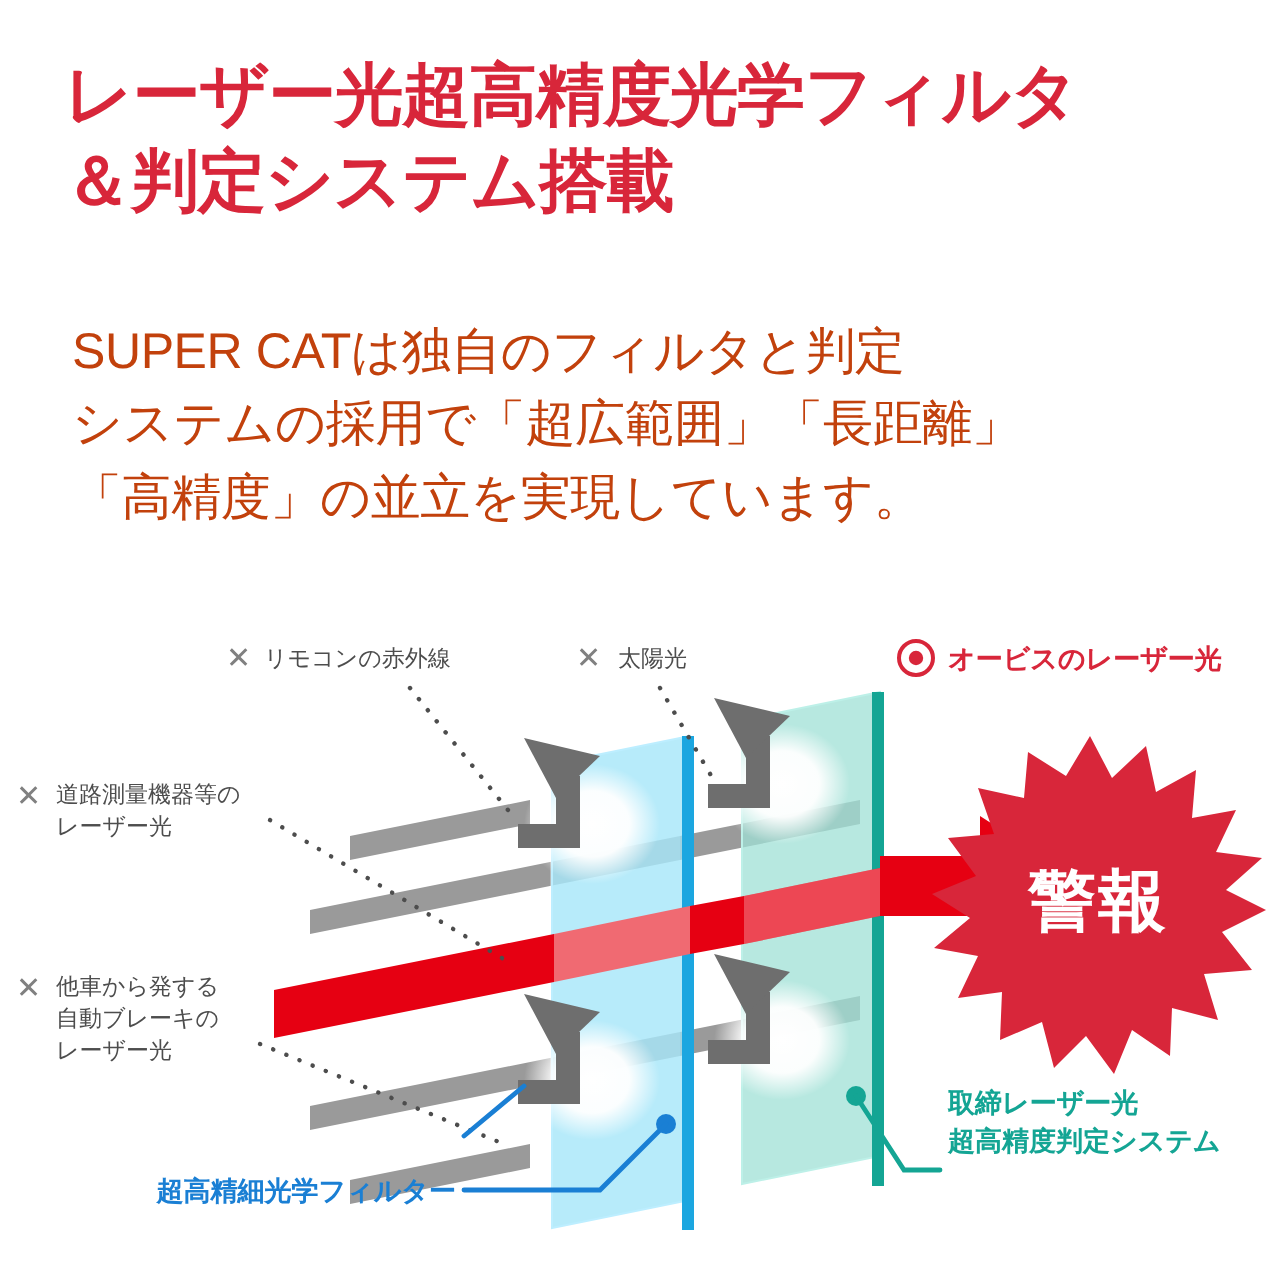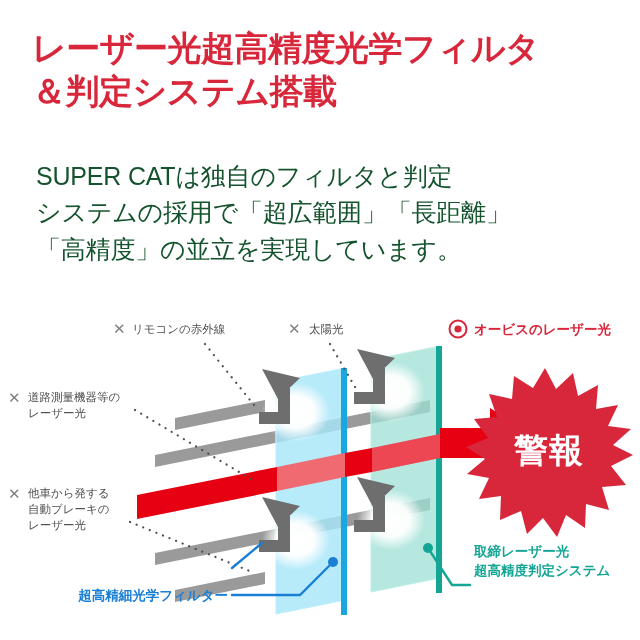--- a/index.html
+++ b/index.html
@@ -32,21 +32,21 @@
 
   
   .bodycopy {
     position: absolute;
     left: 36px;
     top: 158px;
     width: 580px;
     font-size: 25px;
     line-height: 1.45;
     font-weight: 400;
-    color: #14532d;
+    color: #c2410c;
     letter-spacing: -0.2px;
     white-space: pre-line;
   }
 
   
   .diagram {
     position: absolute;
     left: 0;
     top: 300px;
     width: 640px;

